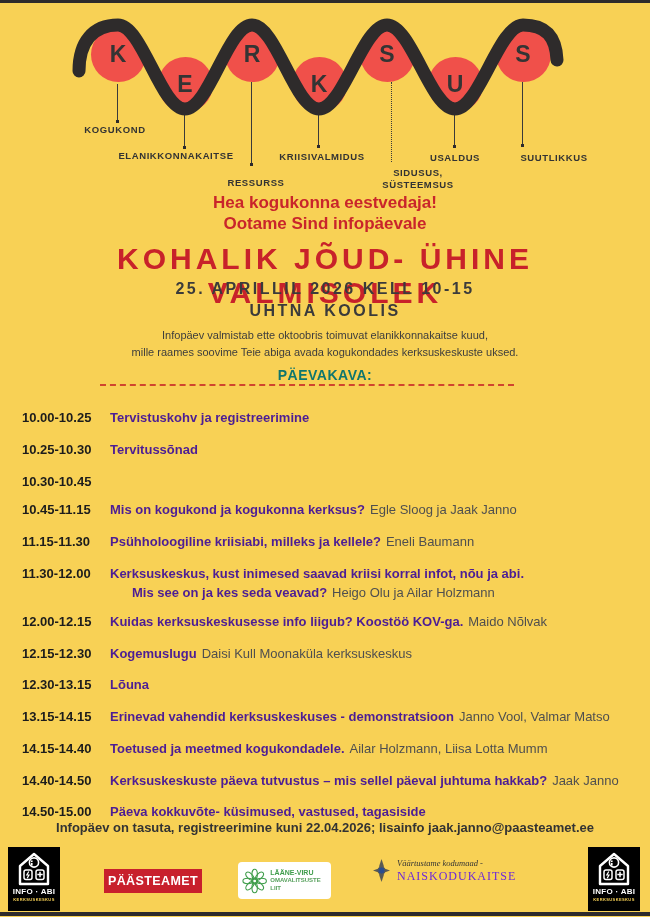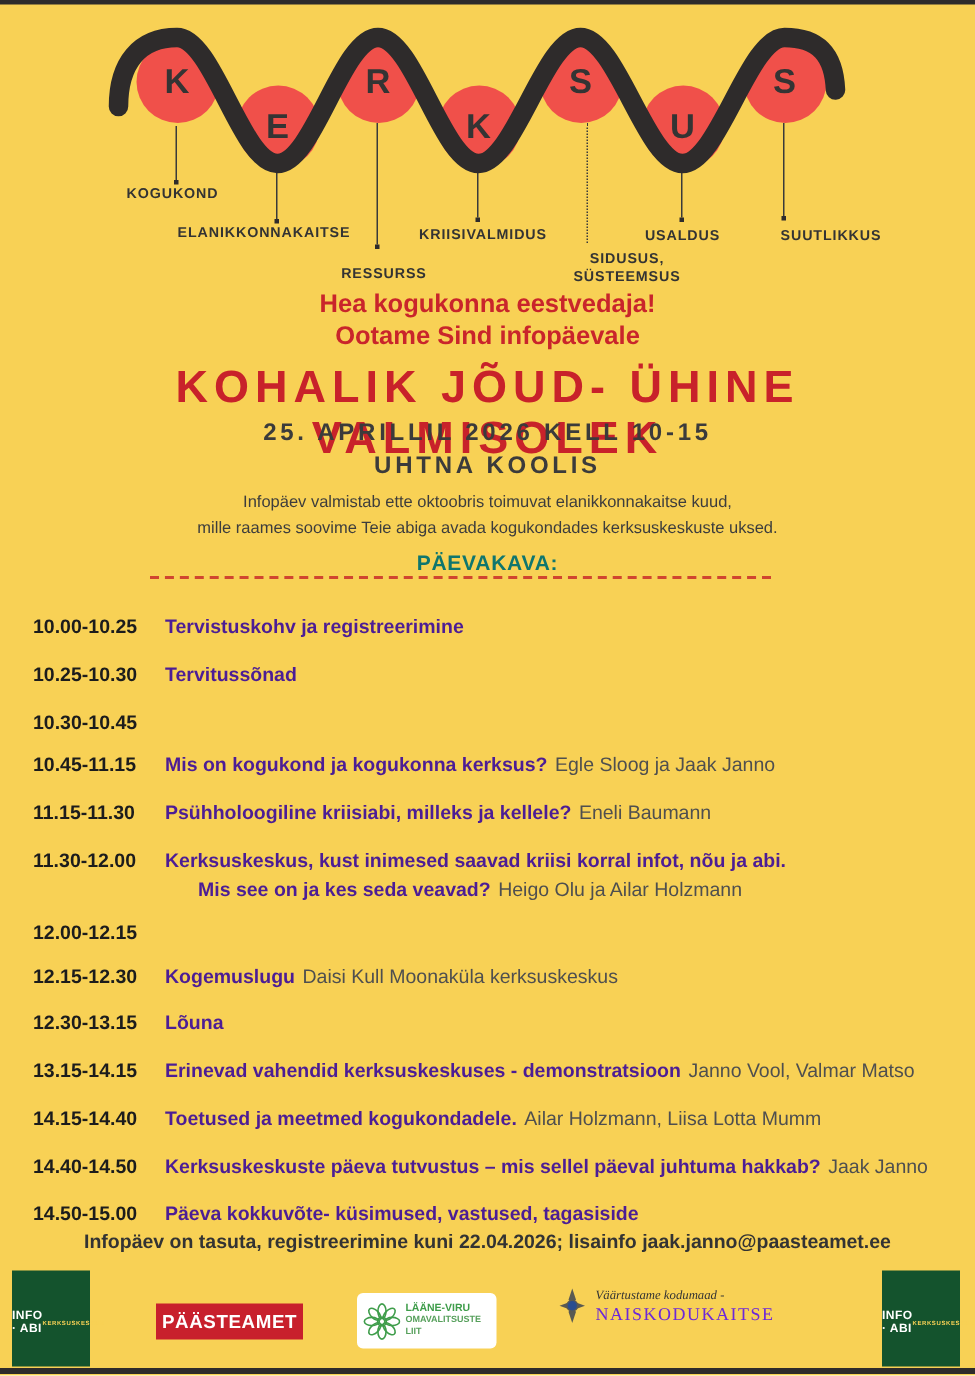--- a/index.html
+++ b/index.html
@@ -45,22 +45,22 @@
   .agenda-text{flex:1;}
   .agenda-title{font-weight:700;color:#4c1d95;}
   .agenda-speaker{font-weight:400;color:#4f4f4f;margin-left:5px;}
   .agenda-line2{padding-left:22px;margin-top:3px;}
 
   
   .footer-note{position:absolute;top:820px;left:0;width:650px;text-align:center;
     font-size:13px;font-weight:700;color:#333;}
 
   .logo-infoabi{
-    position:absolute;width:52px;height:64px;background:#14532d;
-    display:flex;flex-direction:row;align-items:center;padding-top:3px;box-sizing:border-box;
+    position:absolute;width:52px;height:64px;background:#000000;
+    display:flex;flex-direction:column;align-items:center;padding-top:3px;box-sizing:border-box;
   }
   .logo-infoabi .ia-title{color:#fff;font-weight:700;font-size:8px;letter-spacing:.3px;margin-top:1px;}
   .logo-infoabi .ia-sub{color:#F8D155;font-weight:700;font-size:4px;letter-spacing:.4px;margin-top:1px;}
   .logo-paasteamet{
     position:absolute;top:869px;left:104px;width:98px;height:24px;background:#C8202C;
     display:flex;align-items:center;justify-content:center;
     color:#fff;font-weight:700;font-size:12.5px;letter-spacing:.4px;
   }
   .logo-laaneviru{
     position:absolute;top:862px;left:238px;width:93px;height:37px;background:#fff;border-radius:4px;
@@ -220,20 +220,28 @@
           <span class="agenda-title">Kerksuskeskus, kust inimesed saavad kriisi korral infot, nõu ja abi.</span>
         </div>
         <div class="agenda-line2">
           <span class="agenda-title">Mis see on ja kes seda veavad?</span><span class="agenda-speaker">Heigo Olu ja Ailar Holzmann</span>
         </div>
       </div>
     </div>
 
     <div class="agenda-row">
       <div class="agenda-time">12.00-12.15</div>
+      <div class="agenda-text">
+        <div class="agenda-line1">
+          <span class="agenda-title">Kuidas kerksuskeskusesse info liigub? Koostöö KOV-ga.</span><span class="agenda-speaker">Maido Nõlvak</span>
+        </div>
+        <div class="agenda-line2">
+          
+        </div>
+      </div>
     </div>
 
     <div class="agenda-row">
       <div class="agenda-time">12.15-12.30</div>
       <div class="agenda-text">
         <div class="agenda-line1">
           <span class="agenda-title">Kogemuslugu</span><span class="agenda-speaker">Daisi Kull Moonaküla kerksuskeskus</span>
         </div>
         <div class="agenda-line2">
           

